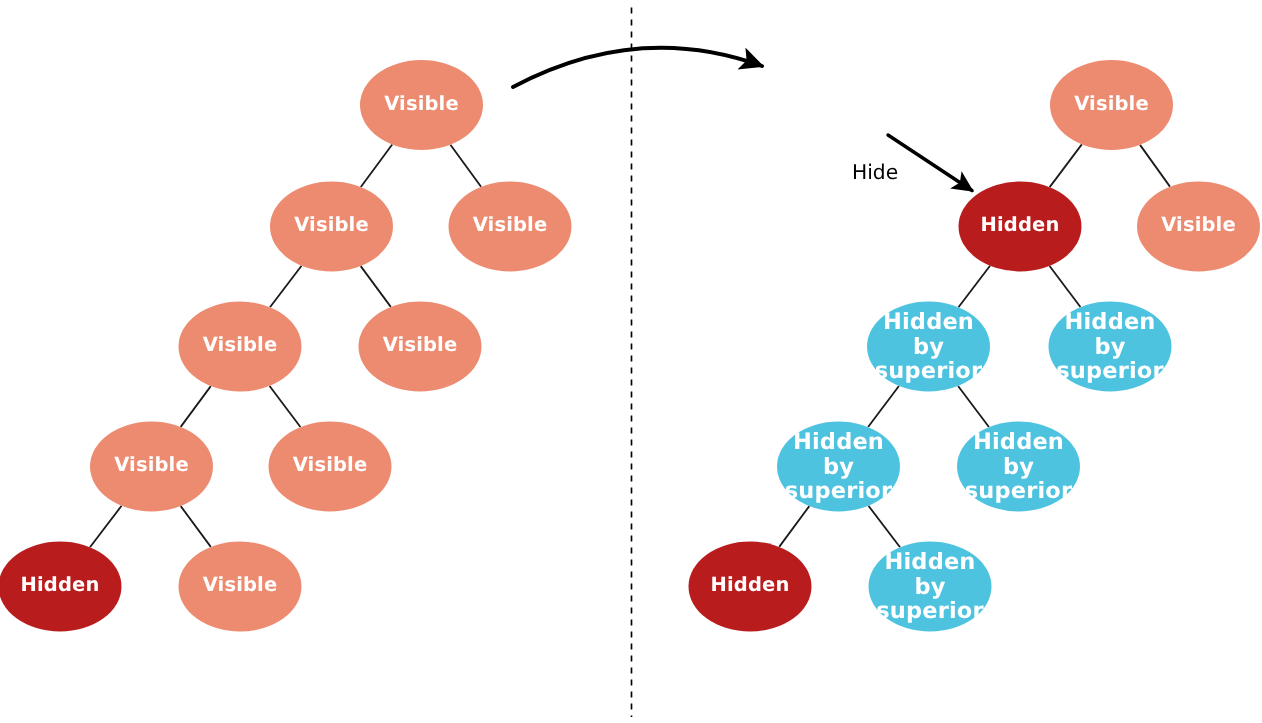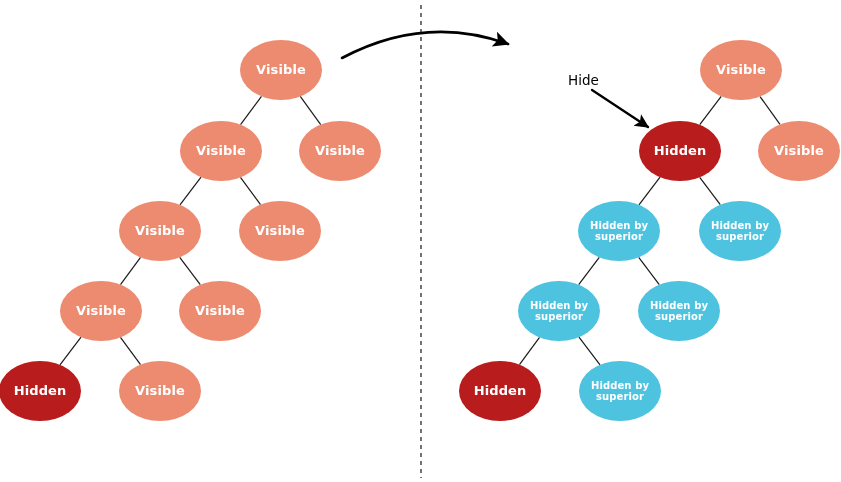--- a/index.html
+++ b/index.html
@@ -43,28 +43,29 @@
     letter-spacing: 0.1px;
     -webkit-font-smoothing: antialiased;
   }
   .node .label {
     display: block;
     padding: 0 4px;
     white-space: pre-line;
   }
   .node.visible   { background: #ed8b70; font-size: 13px; }
   .node.hidden    { background: #b91c1c; font-size: 13px; }
-  .node.inherited { background: #4ec3e0; font-size: 10px; }
+  .node.inherited { background: #4ec3e0; font-size: 15px; }
 
   .anno-text {
     position: absolute;
     color: #111111;
     font-size: 13.5px;
     font-weight: 400;
     white-space: nowrap;
+    margin-top: 35px;
   }
 </style>
 </head>
 <body>
 
 <div id="stage">
 
   <svg id="edge-layer" viewBox="0 0 841 482" xmlns="http://www.w3.org/2000/svg">
       <line x1="261.46295085766525" y1="96.3750163421519" x2="240.53704914233472" y2="124.6249836578481" stroke="#1a1a1a" stroke-width="1.2"></line>
       <line x1="300.283938275396" y1="96.47455932723854" x2="320.716061724604" y2="124.52544067276146" stroke="#1a1a1a" stroke-width="1.2"></line>

